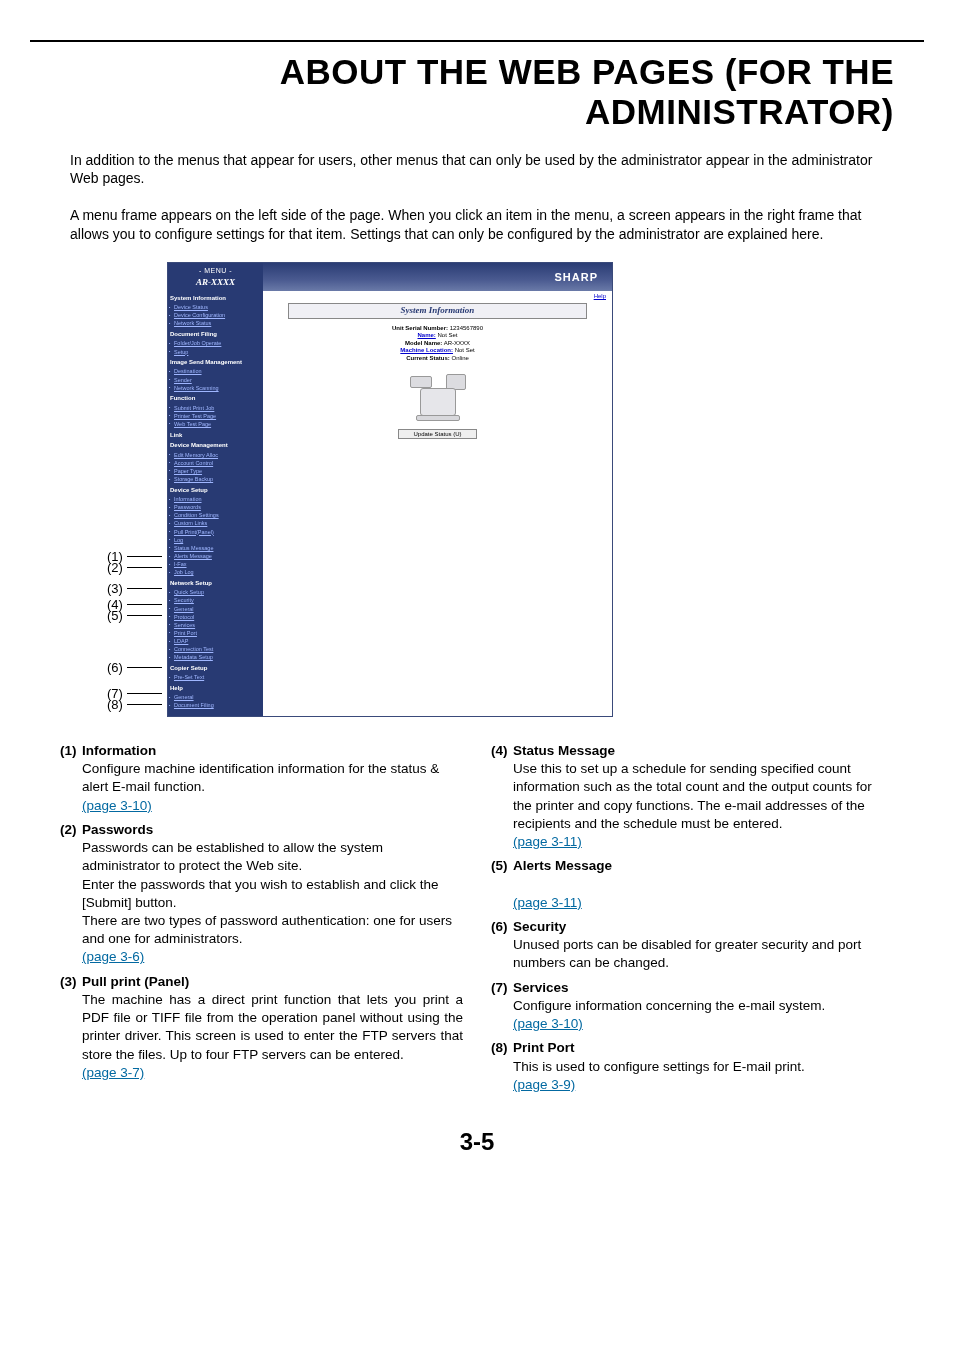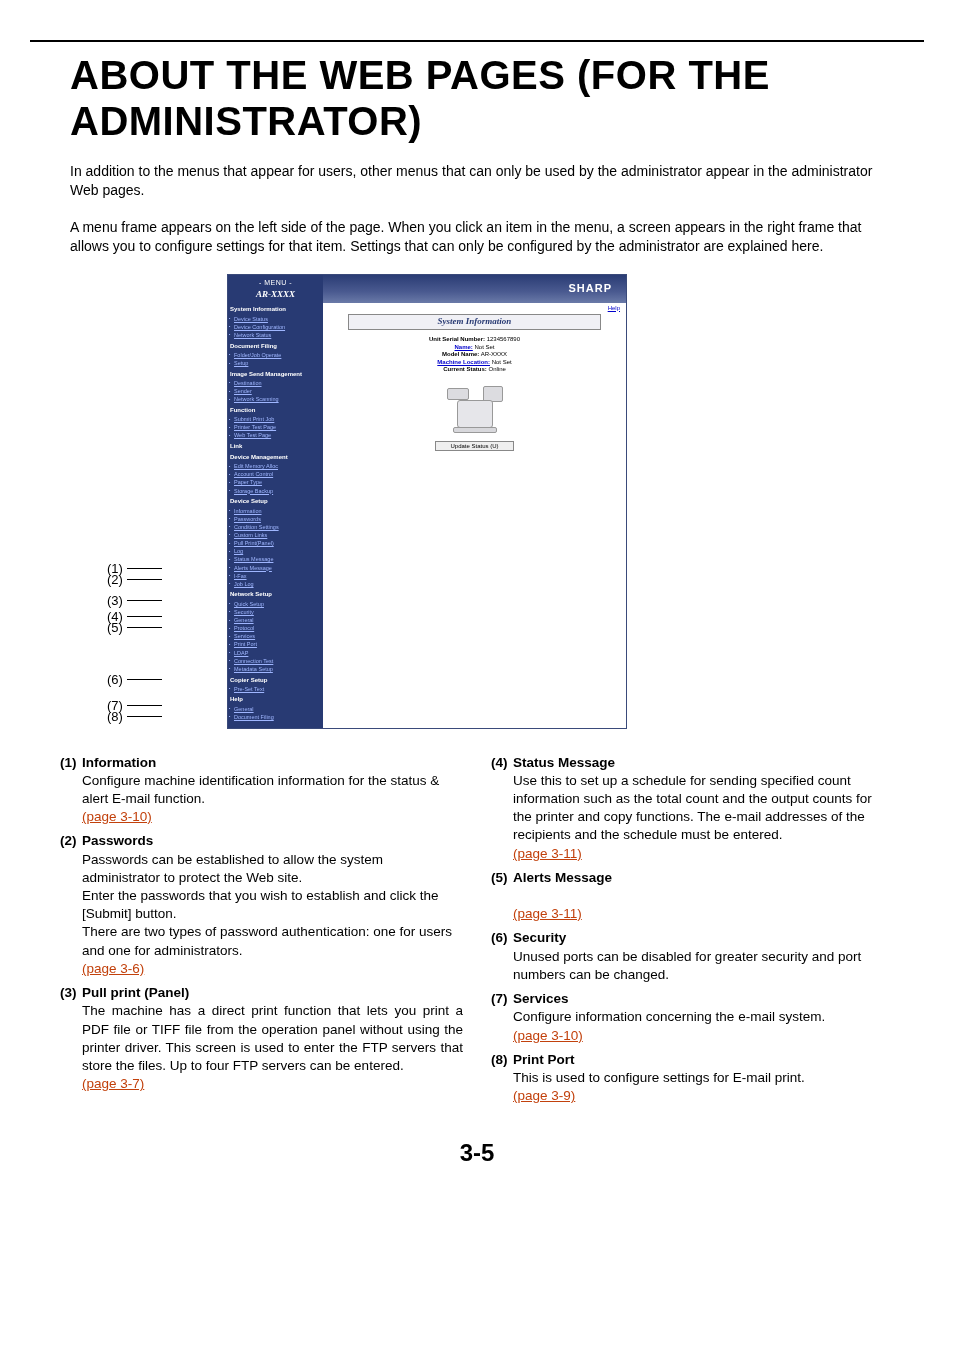--- a/index.html
+++ b/index.html
@@ -6,25 +6,26 @@
   body {
     font-family: Arial, Helvetica, sans-serif;
     color: #000;
     background: #fff;
     width: 954px;
     margin: 0 auto;
     padding: 20px 0 40px 0;
   }
   .rule { border-top: 2px solid #000; margin: 20px 30px 10px 30px; }
   h1.page-title {
-    font-size: 40px;
+    font-size: 35px;
     font-weight: 900;
     letter-spacing: 0.5px;
     margin: 8px 60px 18px 70px;
     line-height: 1.15;
+    text-align: right;
   }
   .intro {
     font-size: 14px;
     line-height: 1.35;
     margin: 0 60px 18px 70px;
   }
 
   
   .shot-wrap {
     position: relative;
@@ -48,22 +49,21 @@
   .callout .line {
     height: 1px;
     background: #000;
     flex: 1;
     margin-left: 4px;
   }
 
   .shot {
     display: flex;
     border: 1px solid #3a4a7a;
-    width: 400px;
-    margin-left: 60px;
+    width: 446px;
     font-size: 6.5px;
     line-height: 1.3;
     background: #fff;
   }
   .shot .menu {
     width: 95px;
     background: #283a73;
     color: #fff;
     padding: 2px 2px 6px 2px;
   }
@@ -175,21 +175,21 @@
     gap: 28px;
     font-size: 13.5px;
     line-height: 1.35;
   }
   .col { flex: 1; }
   .item { margin-bottom: 6px; }
   .ihdr { display: flex; font-weight: bold; }
   .ihdr .n { width: 22px; }
   .ibody { margin-left: 22px; }
   .ibody.justify { text-align: justify; }
-  a.pg { color: #c2410c; text-decoration: underline; }
+  a.pg { color: #0369a1; text-decoration: underline; }
 
   .pagenum {
     text-align: center;
     font-weight: bold;
     font-size: 24px;
     margin-top: 28px;
   }
 </style>
 </head>
 <body>

